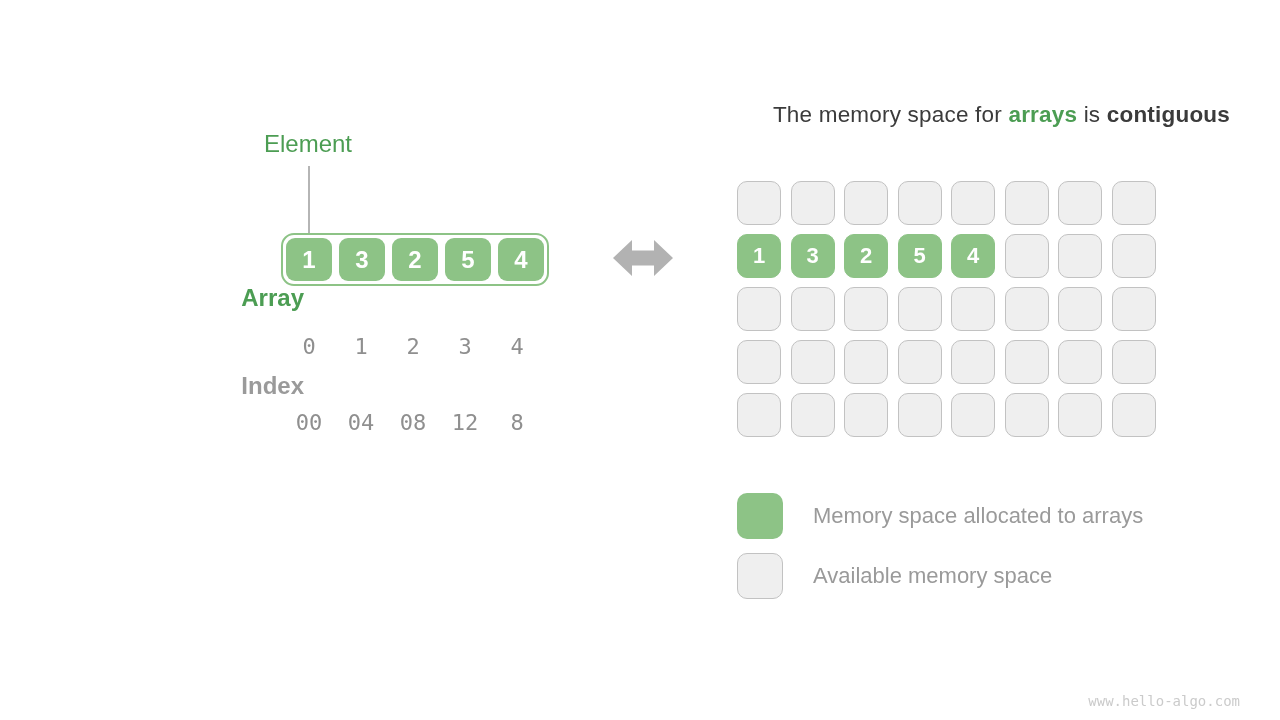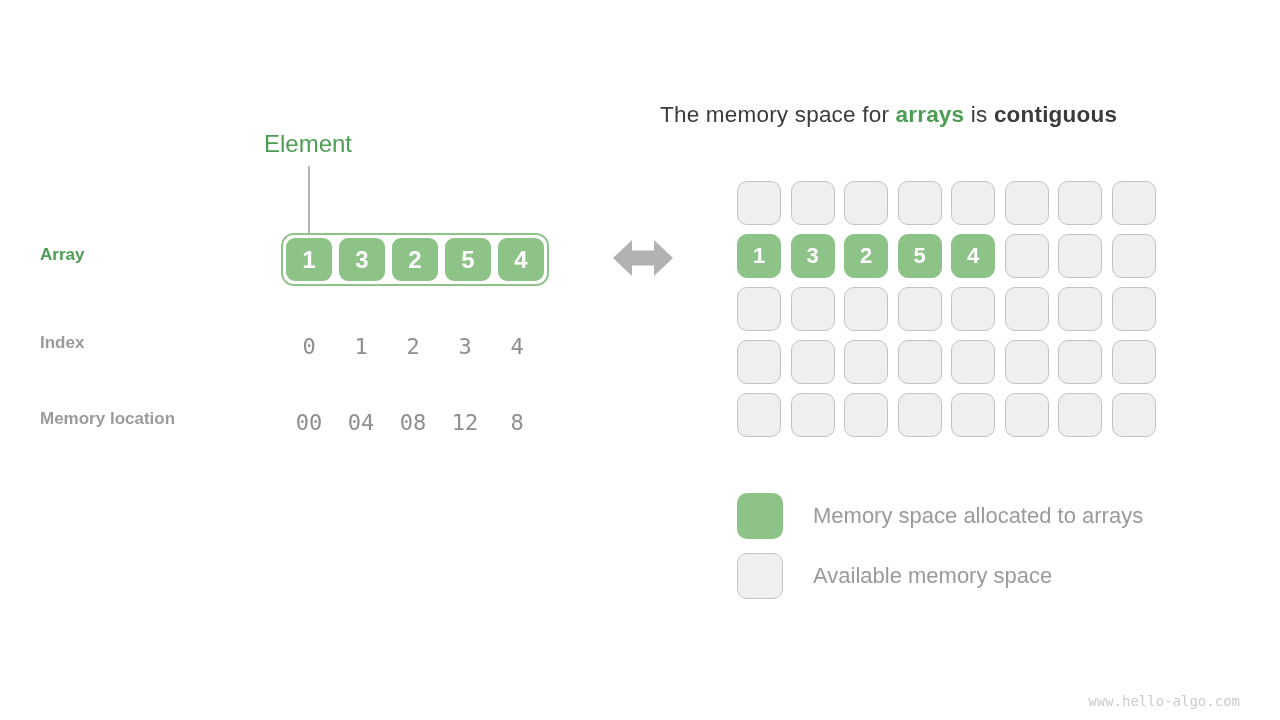--- a/index.html
+++ b/index.html
@@ -2,22 +2,22 @@
 <html><head>
 <meta charset="utf-8">
 <style>
   html,body{margin:0;padding:0;background:#ffffff;}
   .canvas{
     position:relative;width:1280px;height:720px;overflow:hidden;
     background:#ffffff;font-family:"Liberation Sans",sans-serif;
   }
   
   .side-label{
-    position:absolute;left:40px;width:264px;text-align:left;
-    font-weight:bold;font-size:17px;
+    position:absolute;left:40px;width:264px;text-align:right;
+    font-weight:bold;font-size:24px;margin-top:39px;
   }
   .element-label{
     position:absolute;left:258px;top:130px;width:100px;text-align:center;
     font-weight:normal;font-size:24px;color:var(--text-green);
   }
   .element-line{
     position:absolute;left:308px;top:166px;width:2px;height:67px;
     background:var(--line-gray);
   }
   .array-label{top:245px;color:var(--text-green);}
@@ -37,21 +37,21 @@
     position:absolute;left:283px;display:flex;
     font-family:"DejaVu Sans Mono",monospace;font-size:22px;color:var(--gray-num);
   }
   .num-row span{width:52px;flex:0 0 52px;text-align:center;}
   .index-row{top:334px;}
   .memory-row{top:410px;}
   
   .arrow-icon{position:absolute;left:613px;top:238px;}
   
   .title{
-    position:absolute;left:660px;top:102px;width:570px;text-align:left;
+    position:absolute;left:660px;top:102px;width:570px;text-align:right;
     font-size:22.5px;color:var(--dark-text);letter-spacing:.2px;
   }
   .title .green{color:var(--text-green);font-weight:bold;}
   .title .bold{font-weight:bold;}
   .mem-grid{
     position:absolute;left:737px;top:181px;
     display:grid;grid-template-columns:repeat(8,44px);
     grid-auto-rows:44px;gap:9px 9.5px;
   }
   .mem-cell{
@@ -100,21 +100,20 @@
 
   <div class="side-label index-label">Index</div>
   <div class="num-row index-row" id="index-row">
       <span>0</span>
       <span>1</span>
       <span>2</span>
       <span>3</span>
       <span>4</span>
     </div>
 
-  <div class="side-label memory-label">Memory location</div>
   <div class="num-row memory-row" id="memory-row">
       <span>00</span>
       <span>04</span>
       <span>08</span>
       <span>12</span>
       <span>8</span>
     </div>
 
   <svg class="arrow-icon" width="60" height="40" viewBox="0 0 60 40">
     <path d="M0,20 L19,2 L19,12.5 L41,12.5 L41,2 L60,20 L41,38 L41,27.5 L19,27.5 L19,38 Z" fill="#B2B2B2"></path>

